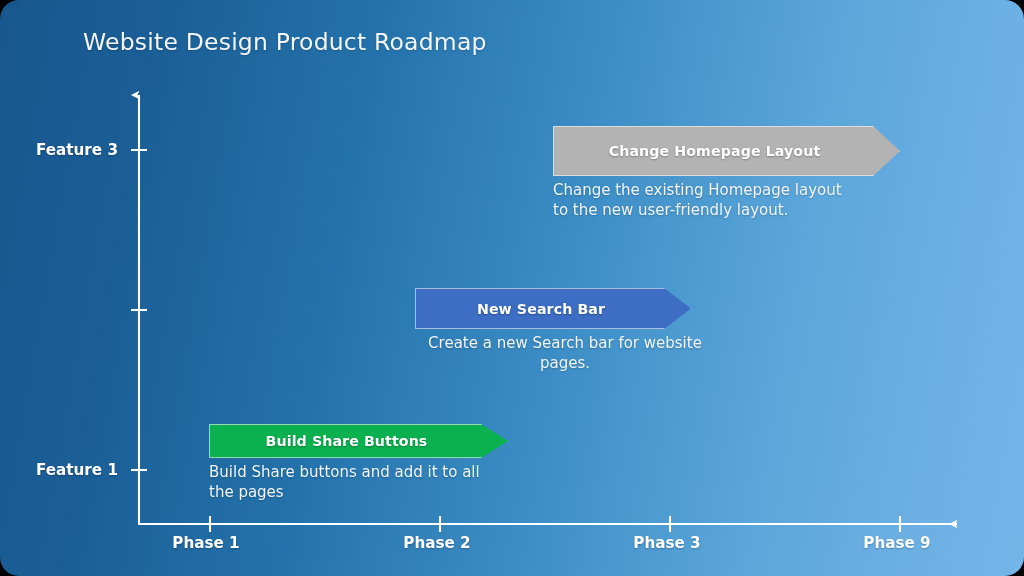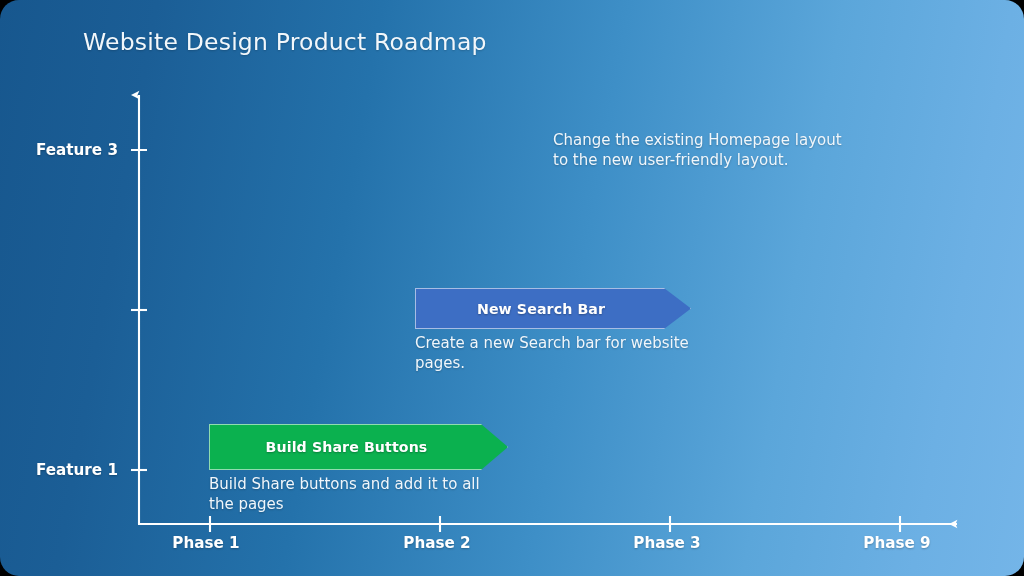--- a/index.html
+++ b/index.html
@@ -141,30 +141,33 @@
   <div class="feature-label-wrap" style="top:461px;">
     <span class="feature-label">Feature 1</span>
   </div>
 
   <div class="phase-label" style="left:206px; top:534px;">Phase 1</div>
   <div class="phase-label" style="left:437px; top:534px;">Phase 2</div>
   <div class="phase-label" style="left:667px; top:534px;">Phase 3</div>
   <div class="phase-label" style="left:897px; top:534px;">Phase 9</div>
 
   <div class="milestone" style="left:553px; top:126px; width:347px;">
+    <div class="chevron" style="height:50px; background:#b3b3b3;">
+      <span class="chevron-title">Change Homepage Layout</span>
+    </div>
     <div class="chevron-desc" style="width:300px;">Change the existing Homepage layout to the new user-friendly layout.</div>
   </div>
 
   <div class="milestone" style="left:415px; top:288px; width:276px;">
     <div class="chevron" style="height:41px; background:#3d6ec4;">
       <span class="chevron-title">New Search Bar</span>
     </div>
-    <div class="chevron-desc" style="width:300px;">Create a new Search bar for website pages.</div>
+    <div class="chevron-desc" style="width:300px;text-align:center;">Create a new Search bar for website pages.</div>
   </div>
 
   <div class="milestone" style="left:209px; top:424px; width:299px;">
-    <div class="chevron" style="height:46px; background:#0bb14f;">
+    <div class="chevron" style="height:34px; background:#0bb14f;">
       <span class="chevron-title">Build Share Buttons</span>
     </div>
     <div class="chevron-desc" style="width:320px;">Build Share buttons and add it to all the pages</div>
   </div>
 
 </div>
 
 </body></html>

